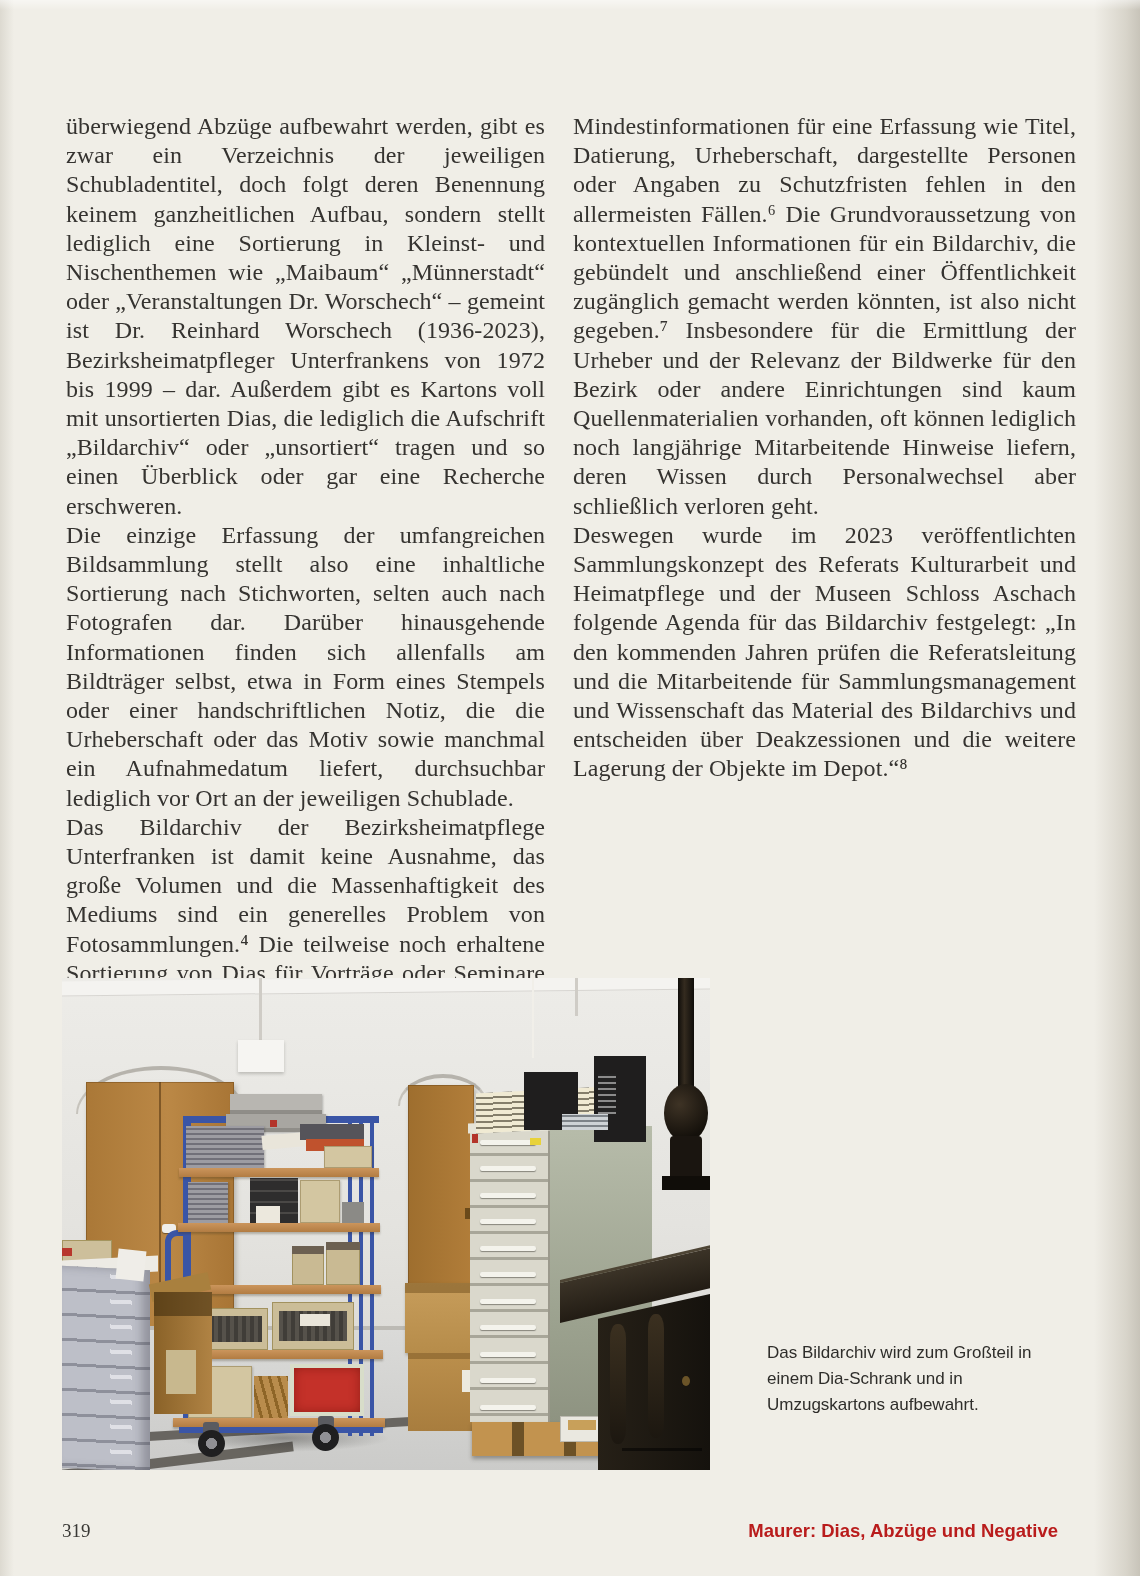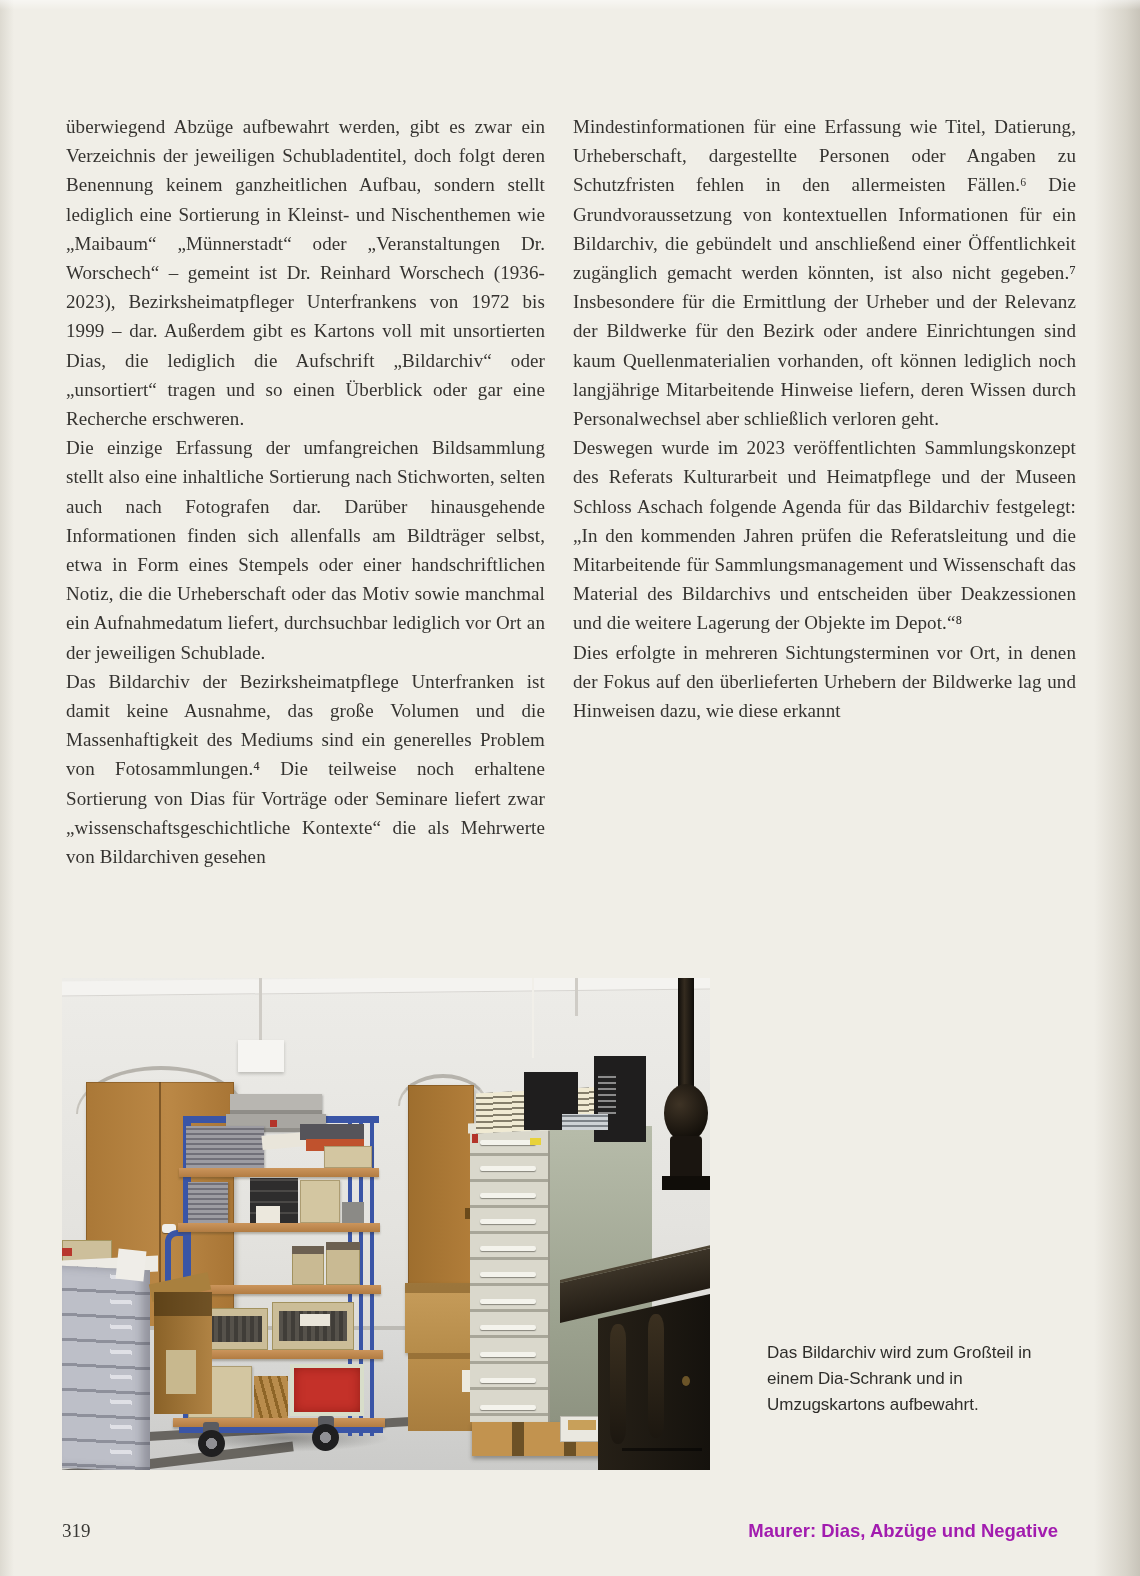--- a/index.html
+++ b/index.html
@@ -7,31 +7,31 @@
        font-family:"Liberation Serif","DejaVu Serif",serif;color:#353330;}
   .abs{position:absolute;}
   
   .edge-right{right:0;top:0;width:46px;height:1576px;
     background:linear-gradient(90deg,rgba(190,184,170,0) 0%,rgba(176,170,155,.38) 70%,rgba(160,154,140,.5) 100%);pointer-events:none;}
   .edge-left{left:0;top:0;width:14px;height:1576px;
     background:linear-gradient(90deg,rgba(170,164,150,.28),rgba(170,164,150,0));pointer-events:none;}
   .edge-top{left:0;top:0;width:1140px;height:10px;
     background:linear-gradient(180deg,rgba(255,255,255,.5),rgba(255,255,255,0));pointer-events:none;}
   
-  .col{position:absolute;top:112px;font-size:19px;line-height:29.2px;text-align:justify;
+  .col{position:absolute;top:112px;font-size:24px;line-height:29.2px;text-align:justify;
        letter-spacing:.1px;}
   .col p{margin:0;hyphens:auto;-webkit-hyphens:auto;}
   .col-left{left:66px;width:479px;}
   .col-right{left:573px;width:503px;}
   
   .caption{left:767px;top:1340px;width:295px;font-family:"Liberation Sans","DejaVu Sans",sans-serif;
            font-size:17px;line-height:26px;color:#2e2d2a;}
   .pagenum{left:62px;top:1520px;font-size:19px;color:#3a3936;}
   .runtitle{right:82px;top:1520px;font-family:"Liberation Sans","DejaVu Sans",sans-serif;
-            font-size:18.5px;font-weight:700;color:#a21caf;}
+            font-size:18.5px;font-weight:700;color:#b91c1c;}
   
   .photo{left:62px;top:978px;width:648px;height:492px;overflow:hidden;background:#e6e5e1;}
   .photo *{position:absolute;}
   .wall{inset:0;background:linear-gradient(180deg,#edece8 0%,#e4e3df 50%,#dcdbd7 75%);}
   .ceil{left:0;top:0;width:648px;height:14px;background:#f4f3f0;border-bottom:1px solid #d7d5d1;transform:skewY(-.6deg);}
   .conduit{background:#cfccc6;}
   .jbox{left:176px;top:62px;width:46px;height:32px;background:#f6f5f2;box-shadow:0 2px 3px rgba(60,58,52,.25);}
   .arch{border-top:4px solid #b6b3ac;border-left:2px solid #c6c3bc;border-right:2px solid #c6c3bc;
         border-radius:50% 50% 0 0/100% 100% 0 0;}
   .door{background:linear-gradient(90deg,#aa7837,#bb8846 55%,#a87535);box-shadow:inset 0 0 0 1px rgba(90,55,15,.35),2px 3px 5px rgba(80,76,66,.35);}
@@ -100,21 +100,20 @@
 <div>
 
   <section class="col col-left">
     <p>überwiegend Abzüge aufbewahrt werden, gibt es zwar ein Verzeichnis der jeweiligen Schubladentitel, doch folgt deren Benennung keinem ganzheitlichen Aufbau, sondern stellt lediglich eine Sortierung in Kleinst- und Nischenthemen wie „Maibaum“ „Münnerstadt“ oder „Veranstaltungen Dr. Worschech“ – gemeint ist Dr. Reinhard Worschech (1936-2023), Bezirksheimatpfleger Unterfrankens von 1972 bis 1999 – dar. Außerdem gibt es Kartons voll mit unsortierten Dias, die lediglich die Aufschrift „Bildarchiv“ oder „unsortiert“ tragen und so einen Überblick oder gar eine Recherche erschweren.</p>
     <p>Die einzige Erfassung der umfangreichen Bildsammlung stellt also eine inhaltliche Sortierung nach Stichworten, selten auch nach Fotografen dar. Darüber hinausgehende Informationen finden sich allenfalls am Bildträger selbst, etwa in Form eines Stempels oder einer handschriftlichen Notiz, die die Urheberschaft oder das Motiv sowie manchmal ein Aufnahmedatum liefert, durchsuchbar lediglich vor Ort an der jeweiligen Schublade.</p>
     <p>Das Bildarchiv der Bezirksheimatpflege Unterfranken ist damit keine Ausnahme, das große Volumen und die Massenhaftigkeit des Mediums sind ein generelles Problem von Fotosammlungen.⁴ Die teilweise noch erhaltene Sortierung von Dias für Vorträge oder Seminare liefert zwar „wissenschaftsgeschichtliche Kontexte“ die als Mehrwerte von Bildarchiven gesehen</p>
   </section>
   <section class="col col-right">
     <p>Mindestinformationen für eine Erfassung wie Titel, Datierung, Urheberschaft, dargestellte Personen oder Angaben zu Schutzfristen fehlen in den allermeisten Fällen.⁶ Die Grundvoraussetzung von kontextuellen Informationen für ein Bildarchiv, die gebündelt und anschließend einer Öffentlichkeit zugänglich gemacht werden könnten, ist also nicht gegeben.⁷ Insbesondere für die Ermittlung der Urheber und der Relevanz der Bildwerke für den Bezirk oder andere Einrichtungen sind kaum Quellenmaterialien vorhanden, oft können lediglich noch langjährige Mitarbeitende Hinweise liefern, deren Wissen durch Personalwechsel aber schließlich verloren geht.</p>
     <p>Deswegen wurde im 2023 veröffentlichten Sammlungskonzept des Referats Kulturarbeit und Heimatpflege und der Museen Schloss Aschach folgende Agenda für das Bildarchiv festgelegt: „In den kommenden Jahren prüfen die Referatsleitung und die Mitarbeitende für Sammlungsmanagement und Wissenschaft das Material des Bildarchivs und entscheiden über Deakzessionen und die weitere Lagerung der Objekte im Depot.“⁸</p>
-    <p>Dies erfolgte in mehreren Sichtungsterminen vor Ort, in denen der Fokus auf den überlieferten Urhebern der Bildwerke lag und Hinweisen dazu, wie diese erkannt</p>
   </section>
 
   <figure class="photo abs" style="margin:0;" aria-label="Archivraum mit blauem Transportwagen voller Diakästen, hellem Dia-Schubladenschrank auf Palette, Umzugskartons und dunklem antikem Schrank">
     <div class="wall"></div>
     <div class="ceil"></div>
     <div class="conduit" style="left:197px;top:0;width:3px;height:64px;"></div>
     <div class="jbox"></div>
     <div class="conduit" style="left:513px;top:0;width:3px;height:38px;"></div>
     <div class="conduit" style="left:470px;top:0;width:2px;height:80px;background:#f1efe9;"></div>
 

